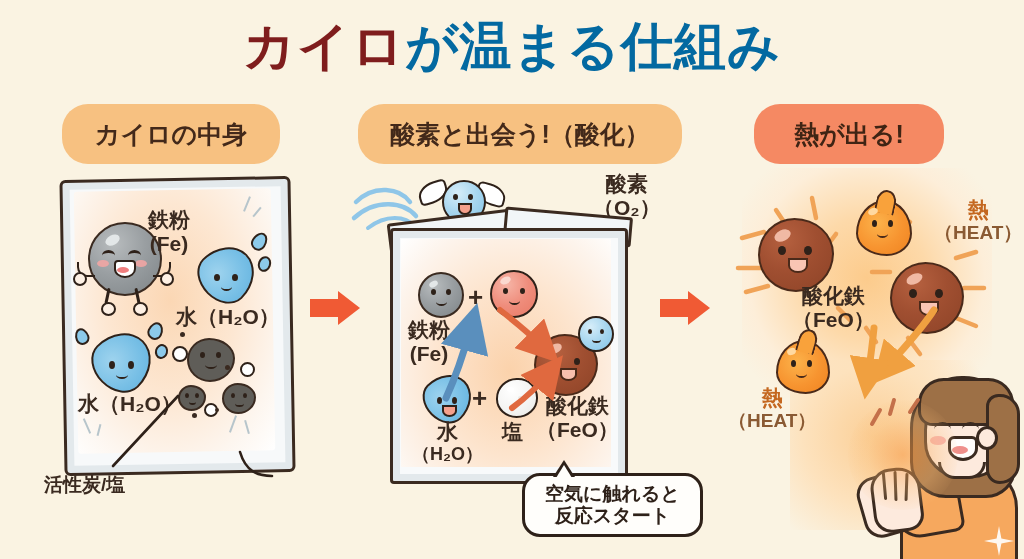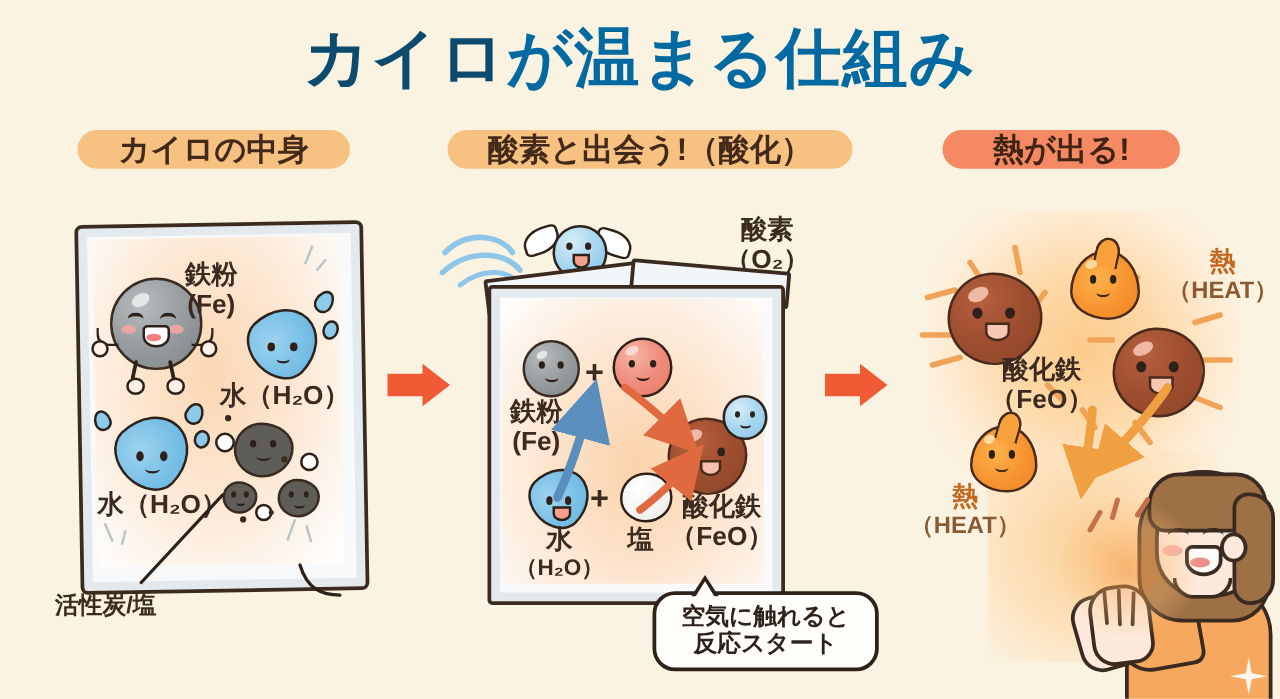--- a/index.html
+++ b/index.html
@@ -12,30 +12,30 @@
   }
   #stage{position:absolute;inset:0;}
   .abs{position:absolute;}
 
   
   #title{
     top:12px;left:0;width:1024px;text-align:center;
     font-size:52px;font-weight:700;letter-spacing:1px;
     white-space:nowrap;
   }
-  #title .kairo{color:#0c4a6e;}
+  #title .kairo{color:#7f1d1d;}
   #title .rest{color:#0369a1;}
 
   
   .pill{
     border-radius:26px;
     display:flex;align-items:center;justify-content:center;
     font-size:25px;font-weight:700;color:#43291a;
     white-space:nowrap;
-    height:31px;
+    height:60px;
   }
   #hdr1{top:104px;left:62px;width:218px;background:#f7c181;}
   #hdr2{top:104px;left:358px;width:324px;background:#f7c181;}
   #hdr3{top:104px;left:754px;width:190px;background:#f58963;color:#3f2414;}
 
   
   #pouch1{
     top:178px;left:62px;width:225px;height:290px;
     background:#f7f9fa;
     border:3px solid #3a2a20;
@@ -335,21 +335,21 @@
     <div class="abs" style="left:20px;top:25px;width:10px;height:8px;background:#f5a08c;border:2px solid #2e2119;border-radius:0 0 50% 50%;"></div>
   </div>
 
   <svg class="ov" style="top:200px;left:400px;width:240px;height:80px;">
     <path d="M22 24 C24 34, 24 42, 20 52" stroke="#2e2119" stroke-width="2.4" fill="none" stroke-linecap="round"></path>
     <path d="M34 22 C36 32, 36 42, 32 50" stroke="#2e2119" stroke-width="2.4" fill="none" stroke-linecap="round"></path>
     <path d="M134 48 C136 58, 136 66, 132 74" stroke="#2e2119" stroke-width="2.4" fill="none" stroke-linecap="round"></path>
     <path name="m4" d="M146 46 C148 56, 148 64, 144 72" stroke="#2e2119" stroke-width="2.4" fill="none" stroke-linecap="round"></path>
   </svg>
 
-  <div class="abs lab lg" style="top:172px;left:580px;text-align:center;">
+  <div class="abs lab lg" style="top:172px;left:593px;text-align:center;">
     <div>酸素</div>
     <div>（O₂）</div>
   </div>
 
   <div class="abs" id="pouchFlapL"></div>
   <div class="abs" id="pouchFlapR"></div>
   <div class="abs" id="pouch2"></div>
   <div class="abs" id="pouch2inner"></div>
 
   <div class="abs" style="top:272px;left:418px;width:46px;height:46px;">

